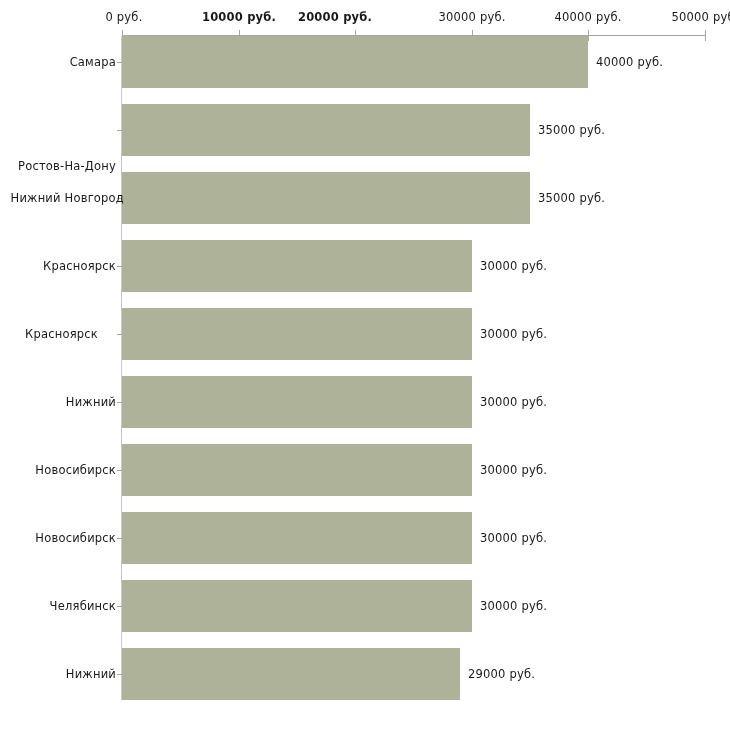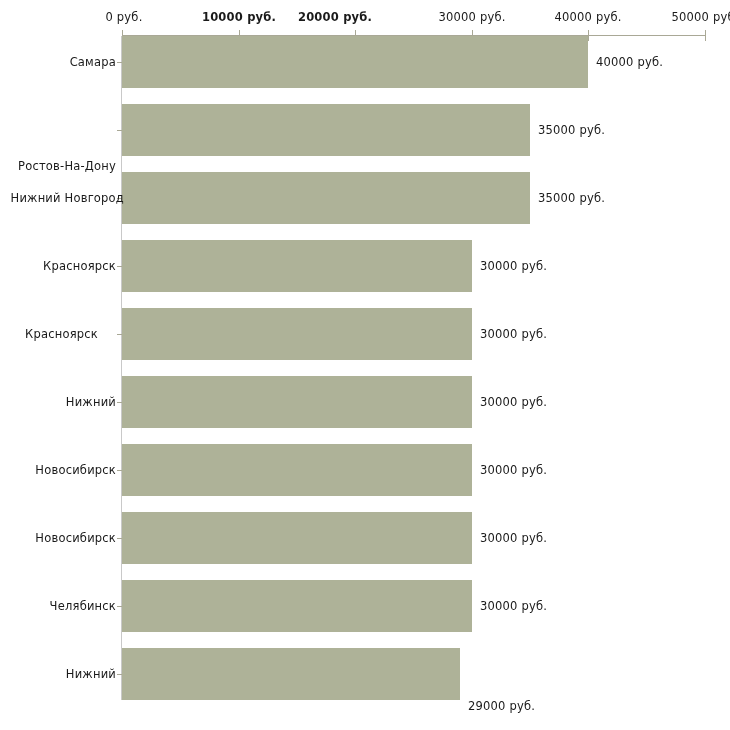--- a/index.html
+++ b/index.html
@@ -157,16 +157,16 @@
   <div id="val-labels">
       <div class="bar-value-label" style="top: 62px; left: 596px;">40000 руб.</div>
       <div class="bar-value-label" style="top: 130px; left: 538px;">35000 руб.</div>
       <div class="bar-value-label" style="top: 198px; left: 538px;">35000 руб.</div>
       <div class="bar-value-label" style="top: 266px; left: 480px;">30000 руб.</div>
       <div class="bar-value-label" style="top: 334px; left: 480px;">30000 руб.</div>
       <div class="bar-value-label" style="top: 402px; left: 480px;">30000 руб.</div>
       <div class="bar-value-label" style="top: 470px; left: 480px;">30000 руб.</div>
       <div class="bar-value-label" style="top: 538px; left: 480px;">30000 руб.</div>
       <div class="bar-value-label" style="top: 606px; left: 480px;">30000 руб.</div>
-      <div class="bar-value-label" style="top: 674px; left: 468px; margin-top: 32px;">29000 руб.</div>
+      <div class="bar-value-label" style="top: 674px; left: 468px;">29000 руб.</div>
     </div>
 
 </div>
 
 </body></html>

